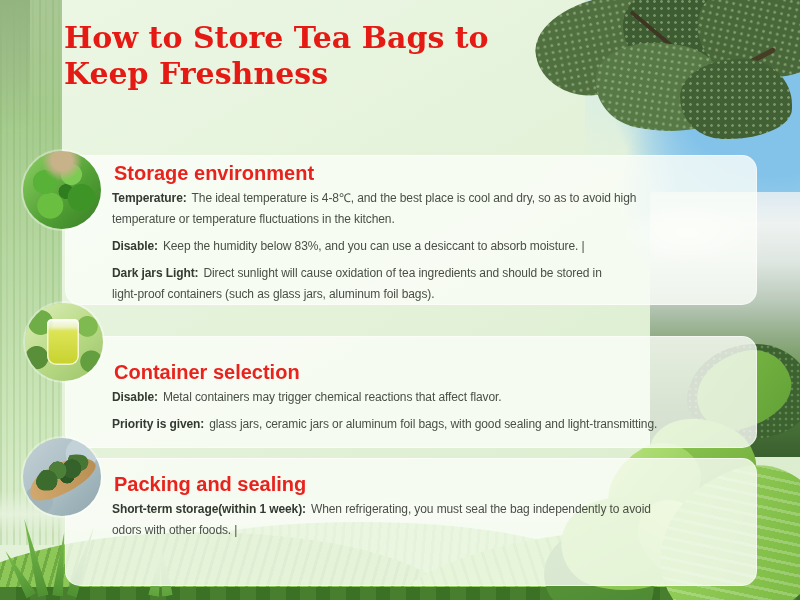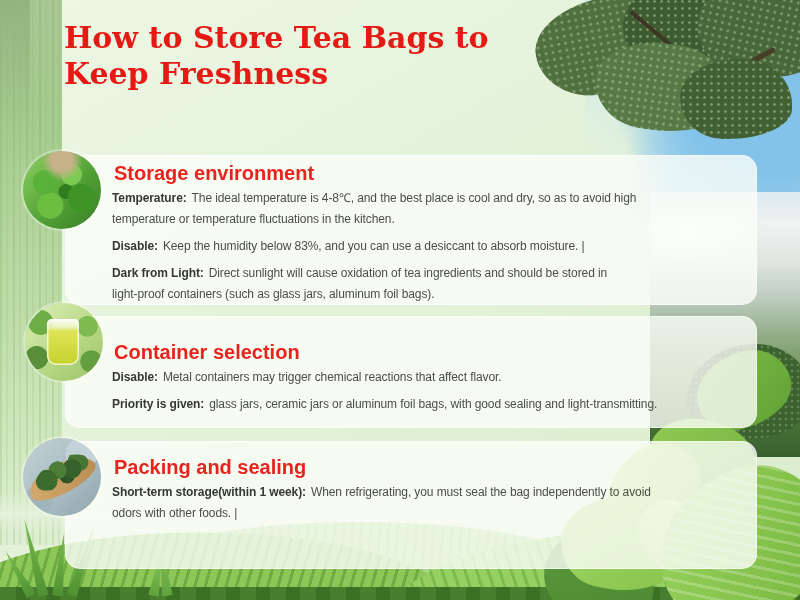--- a/index.html
+++ b/index.html
@@ -91,22 +91,22 @@
   .title{position:absolute;left:64px;top:20px;z-index:4;
     font-family:"DejaVu Serif",serif;font-weight:bold;font-size:30px;line-height:36px;
     color:#e51a14;}
   .title span{display:block;}
 
   
   .card{position:absolute;left:65px;width:692px;box-sizing:border-box;
     background:rgba(251,254,249,0.80);border:1px solid rgba(255,255,255,0.55);
     border-radius:15px;overflow:hidden;z-index:5;margin-top:40px;}
   .card1{top:115px;height:150px;padding:6px 6px 0 46px;}
-  .card2{top:276px;height:112px;padding:24px 6px 7px 46px;}
-  .card3{top:401px;height:128px;padding:14px 24px 0 46px;}
+  .card2{top:296px;height:112px;padding:24px 6px 7px 46px;}
+  .card3{top:418px;height:128px;padding:14px 24px 0 46px;}
   .heading{font-size:20px;font-weight:bold;color:#e8231d;line-height:22px;margin:0 0 4px 2px;}
   .item{margin:0 0 6px 0;font-size:12px;letter-spacing:-0.1px;color:#4a4f46;line-height:21px;}
   .lbl{font-weight:bold;color:#333a30;margin-right:5px;}
   .l1,.l2{display:block;white-space:nowrap;}
   .l2{text-align:left;}
 
   
   .photo{position:absolute;width:78px;height:78px;border-radius:50%;z-index:6;
     box-shadow:0 0 0 2px rgba(255,255,255,0.35);}
   .p1{left:23px;top:151px;background:
@@ -192,21 +192,21 @@
   <div class="card card1">
     <h2 class="heading">Storage environment</h2>
     <p class="item">
       <span class="l1"><b class="lbl">Temperature:</b><span>The ideal temperature is 4-8℃, and the best place is cool and dry, so as to avoid high</span></span>
       <span class="l2">temperature or temperature fluctuations in the kitchen.</span>
     </p>
     <p class="item">
       <span class="l1"><b class="lbl">Disable:</b><span>Keep the humidity below 83%, and you can use a desiccant to absorb moisture. |</span></span>
     </p>
     <p class="item">
-      <span class="l1"><b class="lbl">Dark from Light:</b><span>Direct sunlight will cause oxidation of tea ingredients and should be stored in</span></span>
+      <span class="l1"><b class="lbl">Dark jars Light:</b><span>Direct sunlight will cause oxidation of tea ingredients and should be stored in</span></span>
       <span class="l2">light-proof containers (such as glass jars, aluminum foil bags).</span>
     </p>
   </div>
 
   <div class="card card2">
     <h2 class="heading">Container selection</h2>
     <p class="item">
       <span class="l1"><b class="lbl">Disable:</b><span>Metal containers may trigger chemical reactions that affect flavor.</span></span>
     </p>
     <p class="item">

